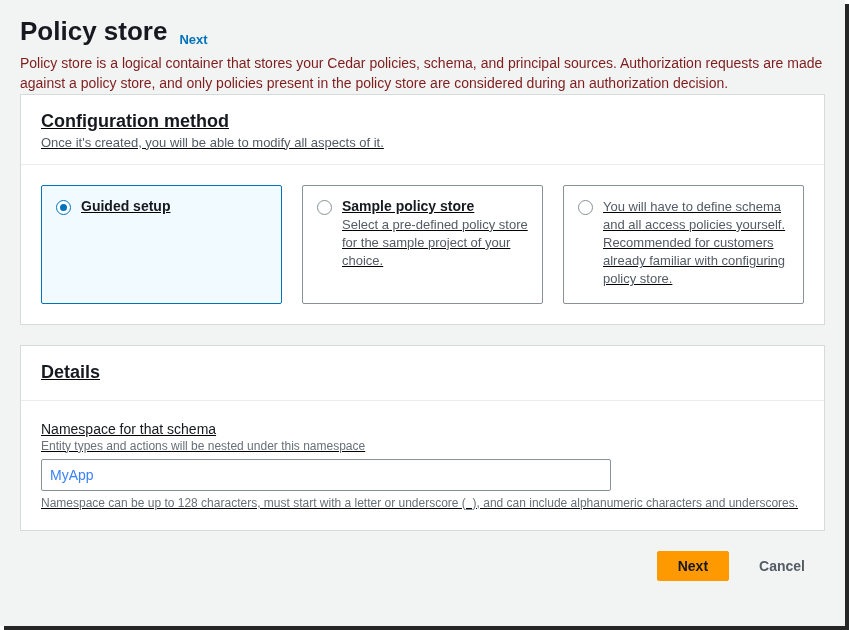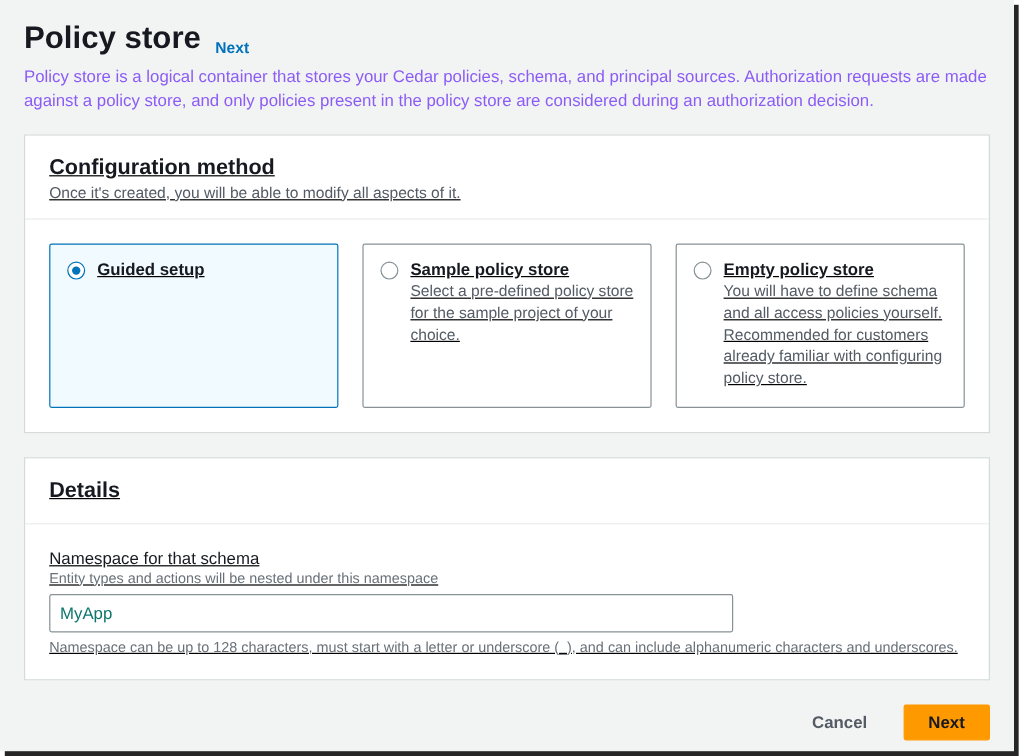--- a/index.html
+++ b/index.html
@@ -33,23 +33,22 @@
       color: #16191f;
     }
     .info-link {
       color: #0073bb;
       font-size: 13px;
       font-weight: 700;
       cursor: pointer;
     }
     .page-desc {
       font-size: 14px;
-      color: #8b5cf6;
+      color: #7f1d1d;
       line-height: 1.45;
-      margin-bottom: 18px;
     }
     .panel {
       background: #fff;
       border: 1px solid #d5dbdb;
       margin-bottom: 20px;
       text-decoration: underline;
     }
     .panel-header {
       padding: 16px 20px 14px 20px;
     }
@@ -136,21 +135,21 @@
       color: #687078;
       margin-bottom: 6px;
     }
     .text-input {
       width: 570px;
       height: 32px;
       border: 1px solid #879196;
       border-radius: 2px;
       padding: 4px 8px;
       font-size: 14px;
-      color: #0f766e;
+      color: #3b82f6;
       font-family: inherit;
     }
     .field-constraint {
       font-size: 12px;
       color: #687078;
       margin-top: 5px;
     }
     .footer-actions {
       display: flex;
       justify-content: flex-end;
@@ -206,21 +205,20 @@
           <div class="radio"></div>
           <div class="option-content">
             <div class="option-title">Sample policy store</div>
             <div class="option-desc">Select a pre-defined policy store for the sample project of your choice.</div>
           </div>
         </div>
 
         <div class="option-card">
           <div class="radio"></div>
           <div class="option-content">
-            <div class="option-title">Empty policy store</div>
             <div class="option-desc">You will have to define schema and all access policies yourself. Recommended for customers already familiar with configuring policy store.</div>
           </div>
         </div>
 
       </div>
     </div>
   </div>
 
   <div class="panel">
     <div class="panel-header bordered">
@@ -228,17 +226,17 @@
     </div>
     <div class="panel-body">
       <div class="field-label">Namespace for that schema</div>
       <div class="field-help">Entity types and actions will be nested under this namespace</div>
       <input type="text" class="text-input" value="MyApp" style="">
       <div class="field-constraint">Namespace can be up to 128 characters, must start with a letter or underscore (_), and can include alphanumeric characters and underscores.</div>
     </div>
   </div>
 
   <div class="footer-actions">
+    <button class="btn btn-primary">Next</button>
     <button class="btn btn-cancel">Cancel</button>
-    <button class="btn btn-primary">Next</button>
   </div>
 
 </div>
 
 </body></html>

